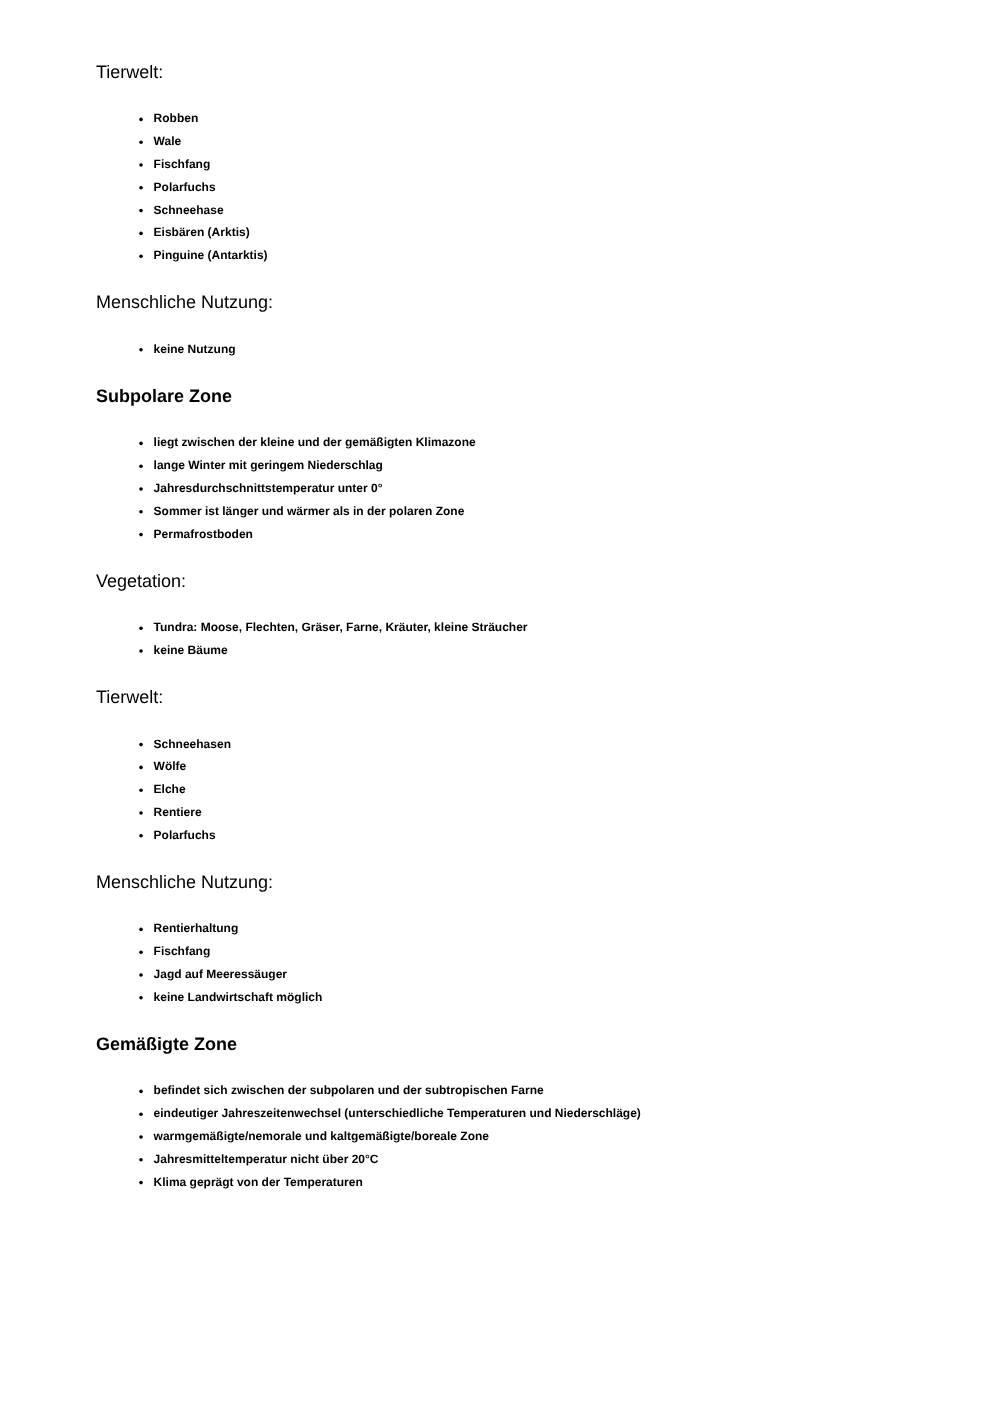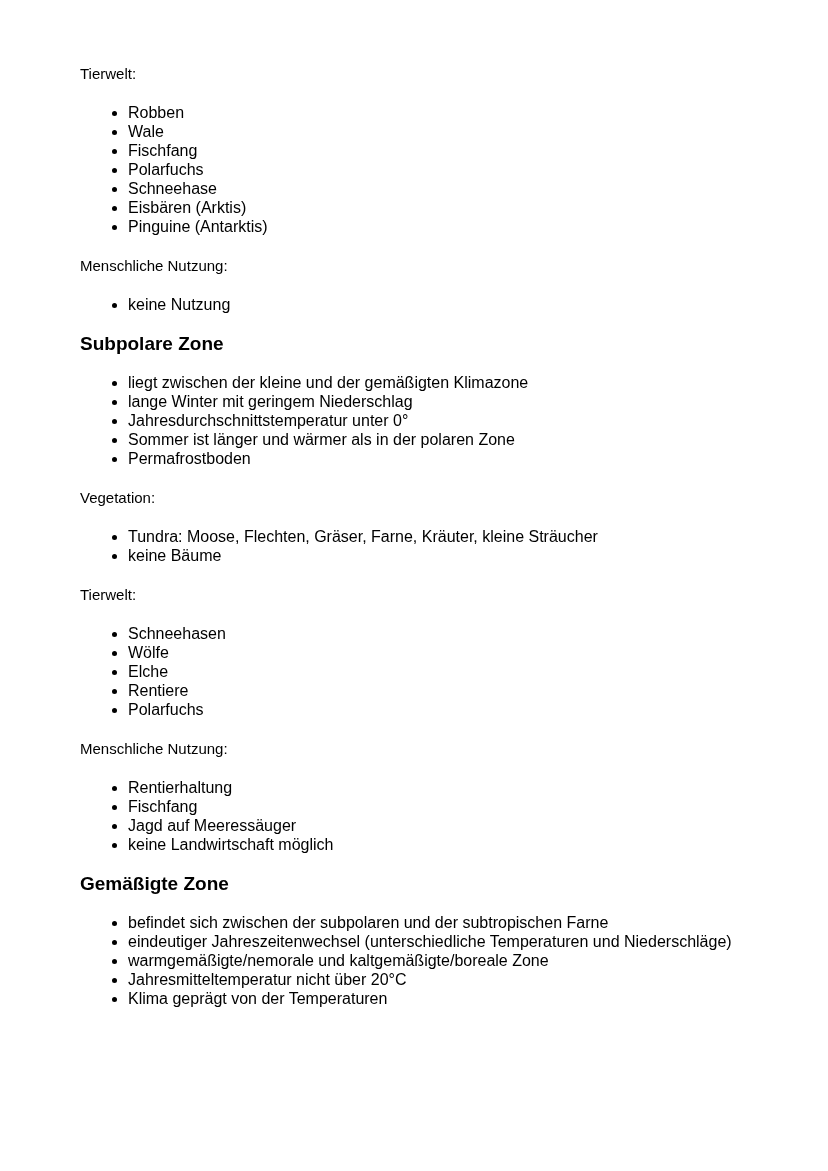--- a/index.html
+++ b/index.html
@@ -11,45 +11,46 @@
   }
   body {
     width: 828px;
     height: 1171px;
     overflow: hidden;
   }
   .page {
     box-sizing: border-box;
     width: 828px;
     min-height: 1171px;
-    padding: 64px 80px 40px 80px;
+    padding: 51px 80px 40px 80px;
     background: #ffffff;
   }
   .label {
     margin: 0 0 20px 0;
     font-size: 15px;
     line-height: 19px;
     font-weight: normal;
   }
   .heading {
     margin: 0 0 20px 0;
-    font-size: 19px;
+    font-size: 15px;
     line-height: 19px;
     font-weight: bold;
   }
   ul.bullet-list {
     margin: 0 0 20px 0;
     padding: 0 0 0 48px;
     list-style: disc outside;
   }
   ul.bullet-list li {
-    font-size: 16px;
+    font-size: 10px;
     line-height: 19px;
     margin: 0;
     padding: 0;
+    font-weight: bold;
   }
 </style>
 </head>
 <body>
 
 <div class="page">
 
   <p class="label">Tierwelt:</p>
 
   <ul class="bullet-list">

